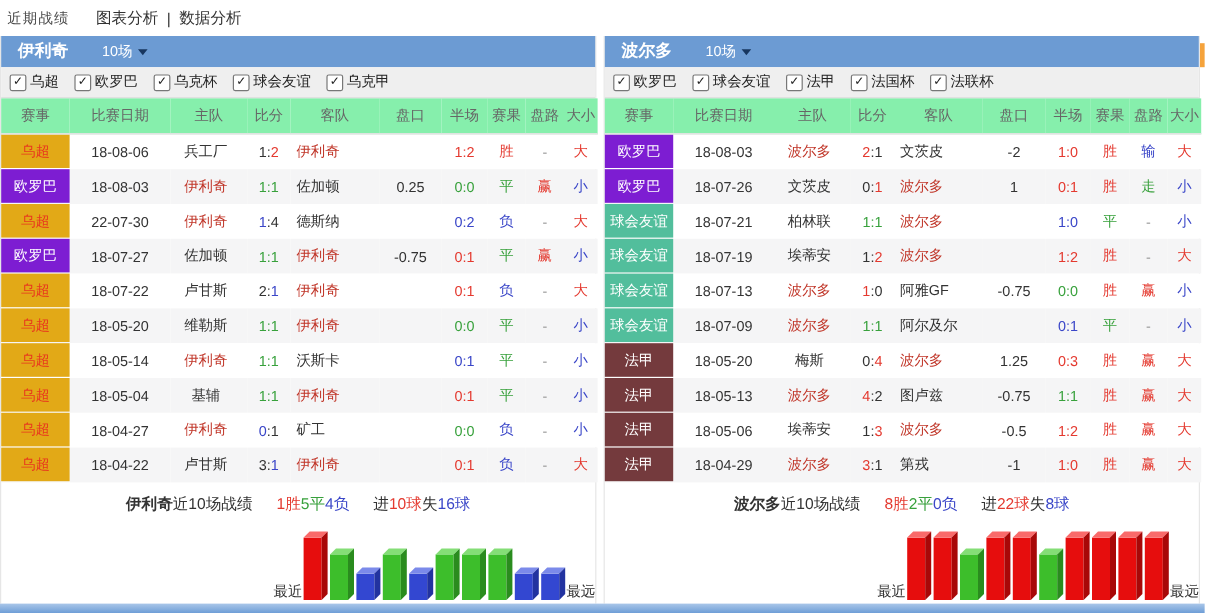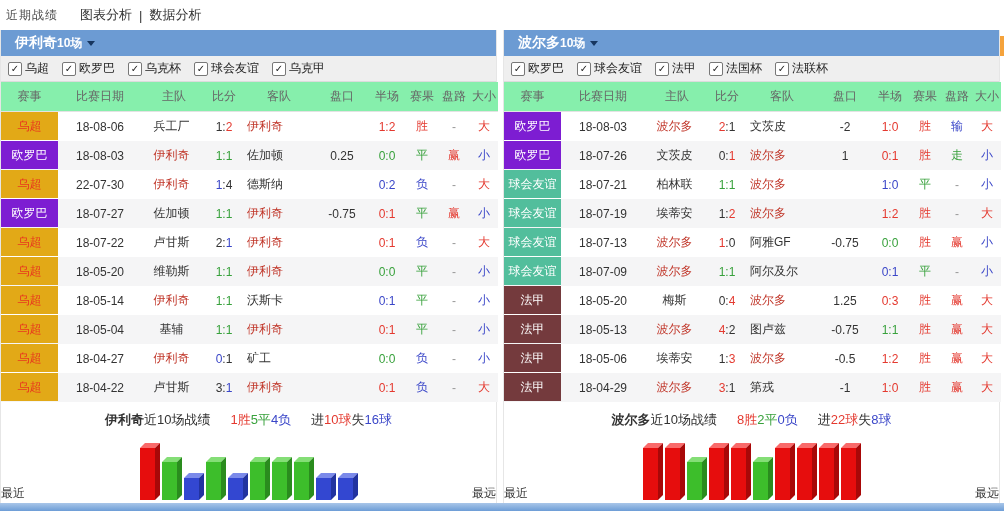--- a/index.html
+++ b/index.html
@@ -14,21 +14,21 @@
   .top-links{margin-left:22px;font-size:13px;color:#333;display:flex;align-items:center;gap:7px;}
   .top-links a{color:#333;text-decoration:none;cursor:pointer;}
   .link-sep{color:#333;}
   
   .panel{position:absolute;top:30px;width:497px;height:473px;background:#fff;
          border-left:1px solid #E6E6E6;border-right:1px solid #E6E6E6;box-sizing:border-box;}
   .panel.p0{left:0;}
   .panel.p1{left:503px;}
   .title-bar{height:26px;background:#6C9BD3;display:flex;align-items:center;}
   .team-name{font-size:14px;font-weight:bold;color:#fff;margin-left:14px;}
-  .games-dd{font-size:12px;color:#fff;cursor:pointer;display:flex;align-items:center;font-weight:bold;}
+  .games-dd{margin-left:28px;font-size:12px;color:#fff;cursor:pointer;display:flex;align-items:center;}
   .caret{width:0;height:0;border-left:4px solid transparent;border-right:4px solid transparent;
          border-top:5px solid #17365F;display:inline-block;margin-left:5px;}
   .filters{height:25px;background:#EFEFEF;border-bottom:1px solid #DCDCDC;
            display:flex;align-items:center;gap:13px;padding-left:7px;font-size:12px;color:#222;}
   .filter-item{display:inline-flex;align-items:center;cursor:pointer;}
   .cb{width:12px;height:12px;background:#fff;border:1px solid #777;border-radius:2px;
       display:inline-flex;align-items:center;justify-content:center;
       font-size:10px;line-height:10px;color:#222;margin-right:3px;font-weight:bold;}
   
   table{width:495px;border-collapse:collapse;table-layout:fixed;font-size:12px;}
@@ -44,21 +44,21 @@
   .c-draw{color:#38A13C;}
   .c-loss{color:#3A46C8;}
   .c-plain{color:#333;}
   .c-dash{color:#999;}
   .c-focus{color:#C03528;}
   
   .summary{height:28px;display:flex;align-items:center;justify-content:center;font-size:13px;color:#333;margin-top:4px;}
   .summary .team-b{font-weight:bold;}
   .summary .grp{margin-left:20px;}
   
-  .chart{height:66px;display:flex;align-items:flex-end;justify-content:space-between;padding-bottom:2px;}
+  .chart{height:66px;display:flex;align-items:flex-end;justify-content:flex-end;padding-bottom:2px;}
   .chart-label{font-size:12px;color:#333;line-height:14px;}
   .bars{display:flex;align-items:flex-end;}
   .bar{position:relative;width:20px;margin:0 1px;}
   .bar .face{position:absolute;left:0;bottom:0;width:15px;height:var(--h);}
   .bar .topf{position:absolute;left:0;bottom:var(--h);width:15px;height:5px;
              transform:skewX(-45deg);transform-origin:left bottom;}
   .bar .sidef{position:absolute;left:15px;bottom:0;width:5px;height:var(--h);
               transform:skewY(-45deg);transform-origin:left top;}
   .bar{height:calc(var(--h) + 6px);}
   .bar.b-win{--h:52px;}  .bar.b-draw{--h:38px;}  .bar.b-loss{--h:22px;}

